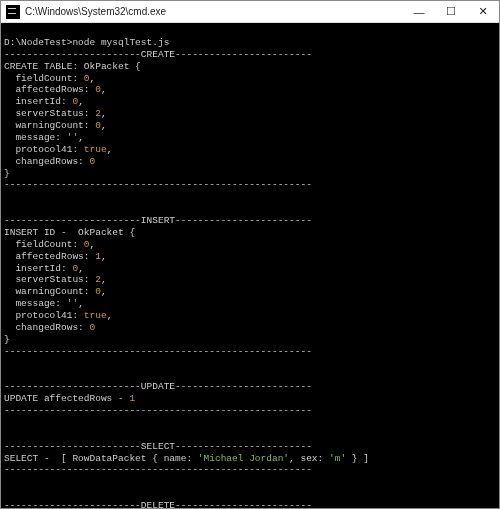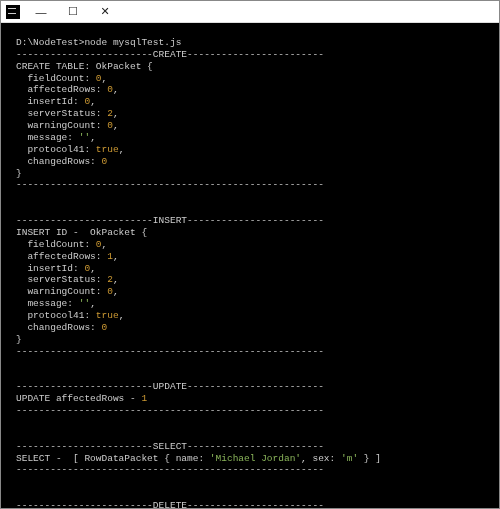--- a/index.html
+++ b/index.html
@@ -47,34 +47,35 @@
     justify-content: center;
     font-family: "Segoe UI", sans-serif;
     font-size: 11px;
     color: #222;
   }
   .terminal {
     background: #000;
     color: #ccc;
     width: 100%;
     height: calc(100% - 22px);
-    padding: 2px 15px;
+    padding: 2px 3px;
     line-height: 1.25;
     white-space: pre;
     font-size: 9.5px;
     overflow: hidden;
   }
   .y { color: #cc9933; }
   .g { color: #8ab45a; }
 </style>
 </head>
 <body>
 
 <div class="titlebar">
   <div class="title-icon"></div>
+  <div class="title-text">C:\Windows\System32\cmd.exe</div>
   <div class="title-btns">
     <div class="tbtn">—</div>
     <div class="tbtn">☐</div>
     <div class="tbtn close">✕</div>
   </div>
 </div>
 
 <div class="terminal">
 <span>D:\NodeTest&gt;node mysqlTest.js</span>
 <span>------------------------CREATE------------------------</span>

